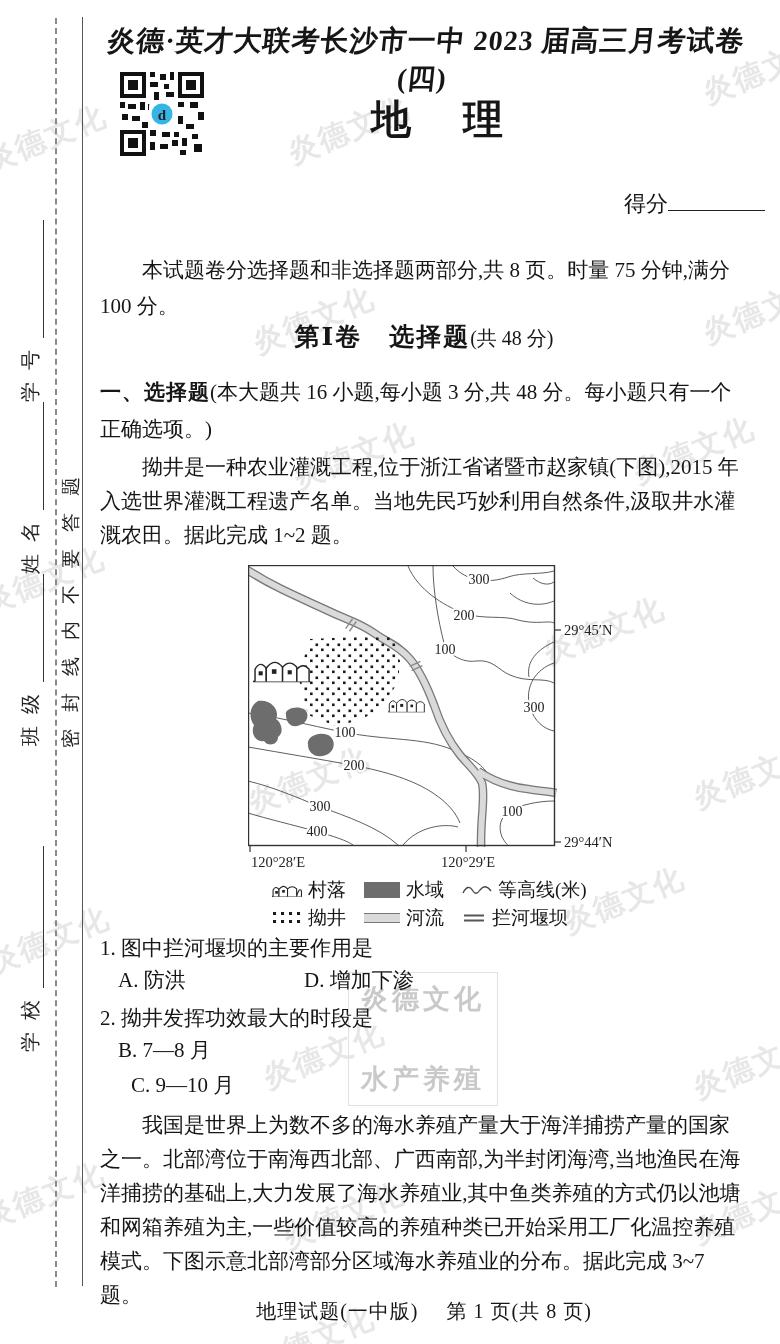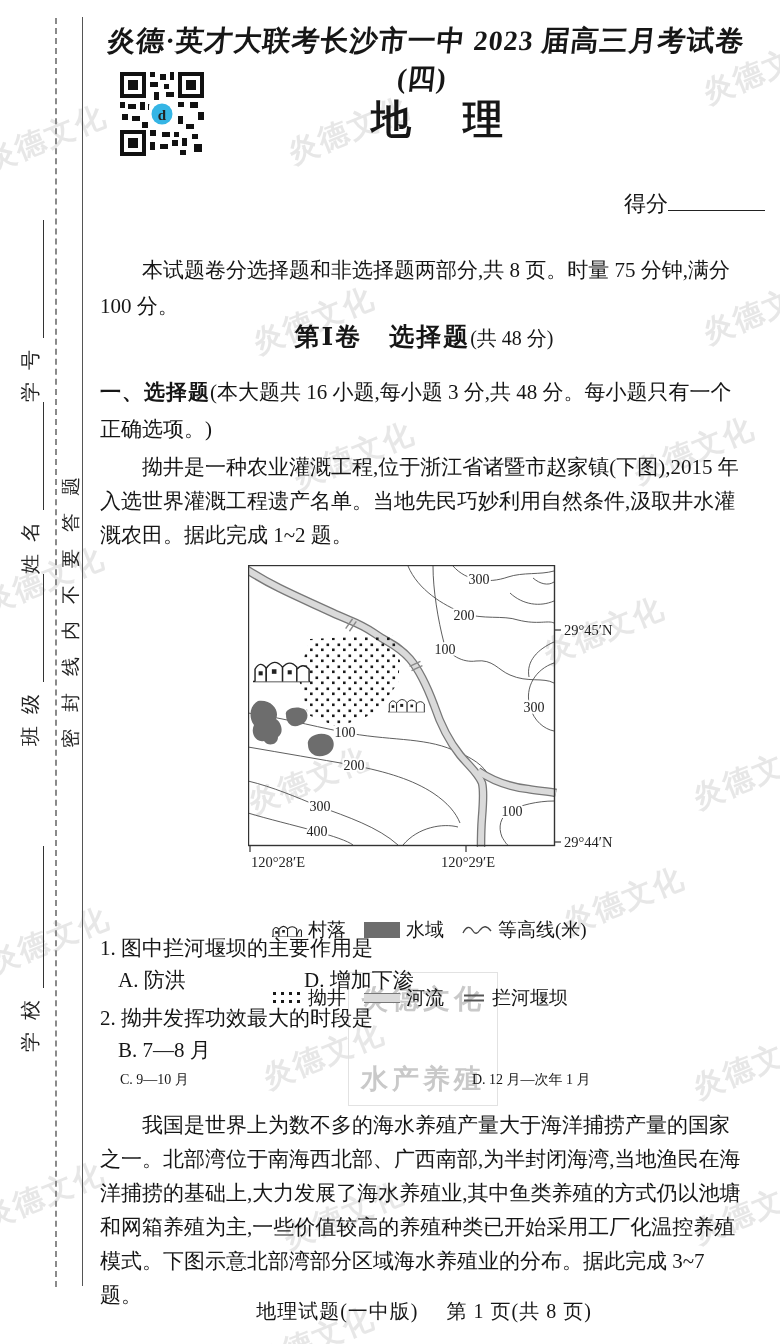--- a/index.html
+++ b/index.html
@@ -38,29 +38,29 @@
   .intro{left:0;top:252px;width:648px;font-size:21px;line-height:36px;text-indent:2em;}
   .section-head{left:0;top:320px;width:648px;text-align:center;}
   .section-head .big{font-size:25px;font-weight:bold;letter-spacing:2px;}
   .section-head .small{font-size:20px;}
   .lead{left:0;top:374px;width:648px;font-size:21px;line-height:37px;}
   .lead b{letter-spacing:1px;}
   .passage{left:0;top:450px;width:645px;font-size:21px;line-height:34px;text-indent:2em;}
   .passage2{left:0;top:1108px;width:648px;font-size:21px;line-height:34px;text-indent:2em;}
   .fig{left:148px;top:565px;}
   .legend{left:172px;top:876px;width:400px;font-size:19px;}
-  .legend .lrow{display:flex;align-items:center;justify-content:flex-start;height:28px;margin-top:40px;}
+  .legend .lrow{display:flex;align-items:center;justify-content:flex-start;height:28px;}
   .legend .item{display:flex;align-items:center;margin-right:18px;}
   .legend .item .ic{margin-right:6px;display:inline-flex;align-items:center;}
   .q{left:0;top:0;width:648px;font-size:21px;line-height:32px;}
   .q1{top:932px;} .q2{top:1002px;}
   .optrow4{left:18px;top:966px;width:630px;display:grid;
            grid-template-columns:186px 166px 170px auto;font-size:21px;}
   .optrow2a{left:18px;top:1036px;width:630px;display:grid;grid-template-columns:352px auto;font-size:21px;}
-  .optrow2b{left:20px;top:1071px;width:630px;display:grid;grid-template-columns:352px auto;font-size:14px;}
+  .optrow2b{left:31px;top:1071px;width:630px;display:grid;grid-template-columns:352px auto;font-size:21px;}
   .footer{left:0;top:1298px;width:648px;text-align:center;font-size:20px;letter-spacing:1px;}
   .footer .gap{display:inline-block;width:28px;}
   
   svg text{font-family:"Liberation Serif","DejaVu Serif",serif;fill:#222;}
   svg .cl{font-size:14px;paint-order:stroke;stroke:#fff;stroke-width:4px;}
   svg .geo{font-size:14.5px;}
 </style>
 </head>
 <body>
 
@@ -352,21 +352,20 @@
       <span>A. 防洪</span>
       <span>D. 增加下渗</span>
     </div>
 
     <div class="abs q q2">2. 拗井发挥功效最大的时段是</div>
     <div class="abs optrow2a">
       <span>B. 7—8 月</span>
     </div>
     <div class="abs optrow2b">
       <span>C. 9—10 月</span>
-      <span>D. 12 月—次年 1 月</span>
     </div>
 
     <div class="abs passage2">我国是世界上为数不多的海水养殖产量大于海洋捕捞产量的国家之一。北部湾位于南海西北部、广西南部,为半封闭海湾,当地渔民在海洋捕捞的基础上,大力发展了海水养殖业,其中鱼类养殖的方式仍以池塘和网箱养殖为主,一些价值较高的养殖种类已开始采用工厂化温控养殖模式。下图示意北部湾部分区域海水养殖业的分布。据此完成 3~7 题。</div>
 
     <div class="abs footer">
       <span>地理试题(一中版)</span><span class="gap"></span><span>第 1 页(共 8 页)</span>
     </div>
 
   </div>
 </div>

